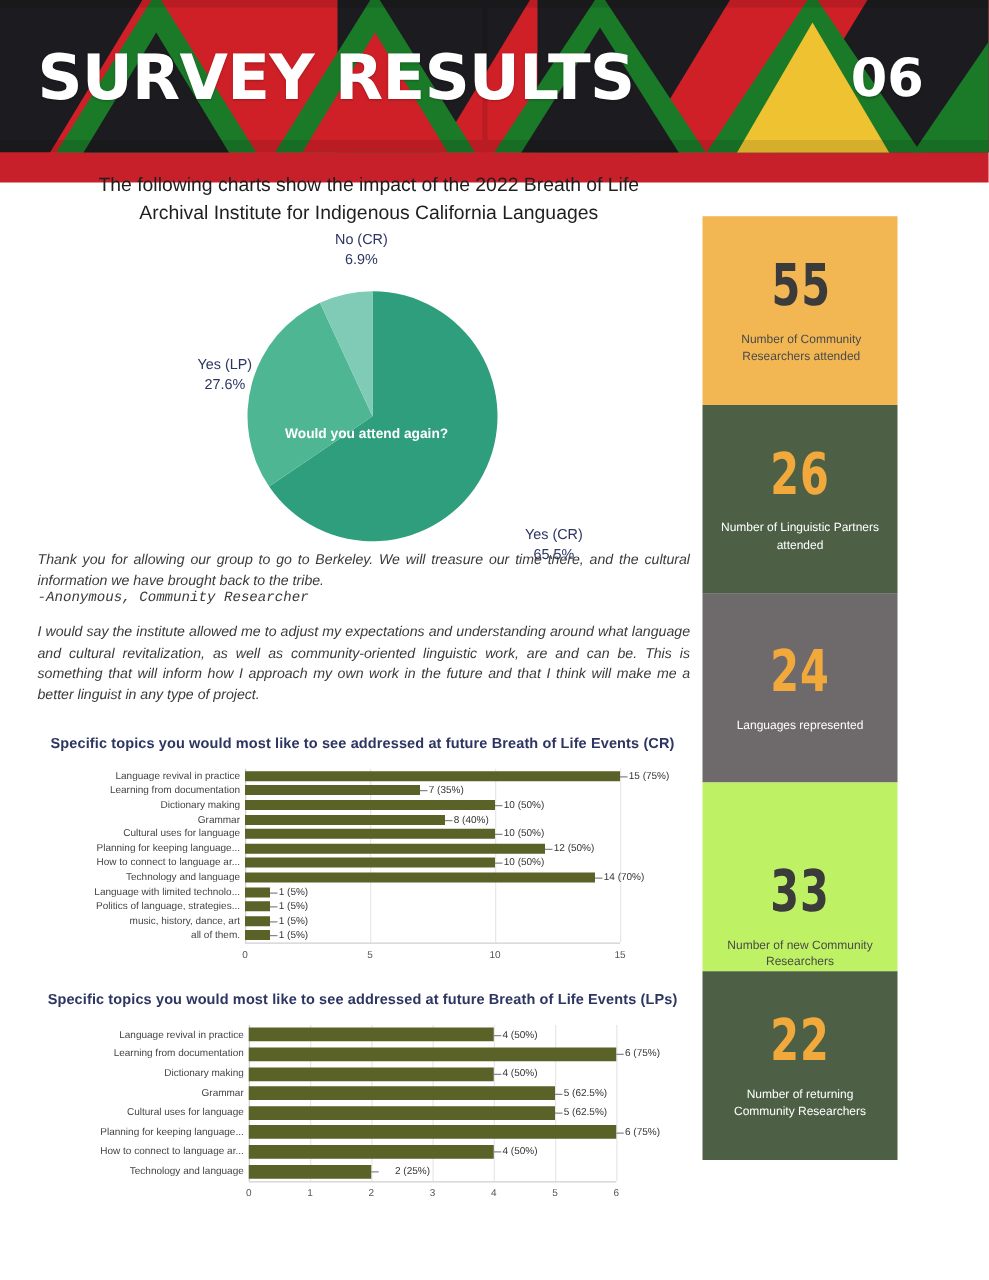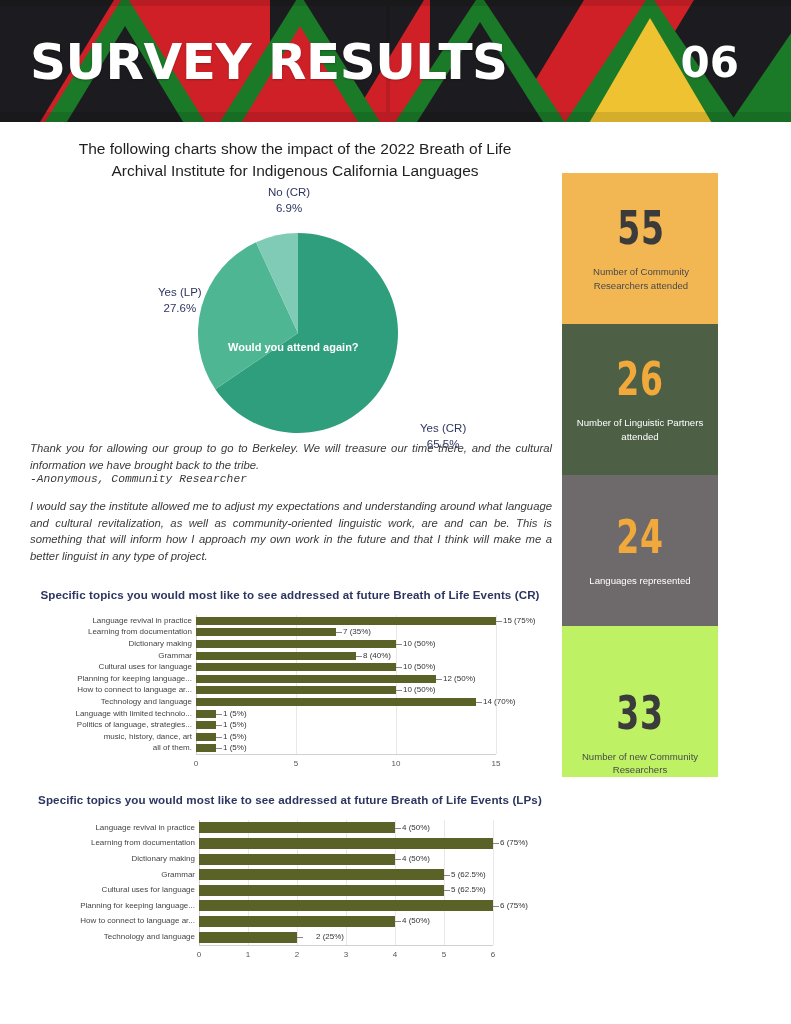--- a/index.html
+++ b/index.html
@@ -7,21 +7,21 @@
     width:791px;height:1024px;
     background:#ffffff;
     font-family:"Liberation Sans", sans-serif;
     color:#2b2b2b;
     overflow:hidden;
     position:relative;
   }
 
   
   .banner{
-    position:absolute;left:0;top:0;width:791px;height:122px;
+    position:absolute;left:0;top:0;width:791px;height:146px;
     overflow:hidden;background:#c8202b;
   }
   .banner-art{position:absolute;inset:0;}
   .banner-title{
     position:absolute;left:30px;top:33px;
     font-size:50px;font-weight:bold;color:#ffffff;
     letter-spacing:-0.5px;
     font-family:"DejaVu Sans", sans-serif;
     text-shadow:0 1px 2px rgba(0,0,0,.25);
     white-space:nowrap;
@@ -286,13 +286,17 @@
       <div class="stat-cap" style="color: rgb(255, 255, 255);">Number of Linguistic Partners attended</div>
     </div>
     <div class="stat-card" style="background: rgb(110, 106, 107);">
       <div class="stat-num" style="color: rgb(242, 169, 59);">24</div>
       <div class="stat-cap" style="color: rgb(255, 255, 255);">Languages represented</div>
     </div>
     <div class="stat-card" style="background: #bef264; justify-content: flex-end;">
       <div class="stat-num" style="color: rgb(59, 59, 59);">33</div>
       <div class="stat-cap" style="color: rgb(74, 74, 74);">Number of new Community Researchers</div>
     </div>
+    <div class="stat-card" style="background: rgb(77, 96, 70);">
+      <div class="stat-num" style="color: rgb(242, 169, 59);">22</div>
+      <div class="stat-cap" style="color: rgb(255, 255, 255);">Number of returning Community Researchers</div>
+    </div>
   </div>
 
 </body></html>

